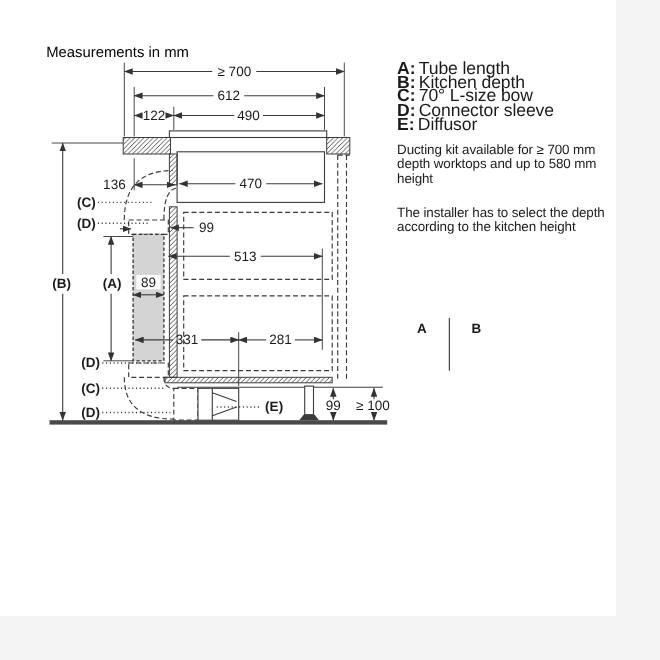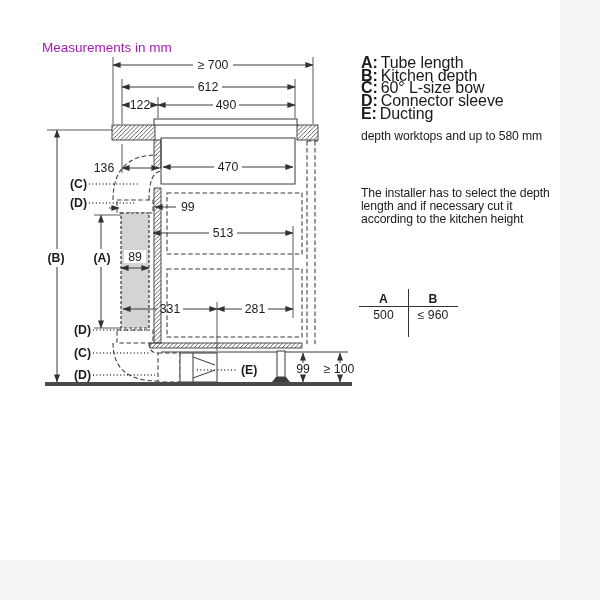--- a/index.html
+++ b/index.html
@@ -2,21 +2,21 @@
 <html><head>
 <meta charset="utf-8">
 <style>
   html,body{margin:0;padding:0;}
   body{
     width:600px;height:600px;background:#f4f4f4;position:relative;
     font-family:"Liberation Sans", sans-serif;color:#1b1b1b;
     -webkit-font-smoothing:antialiased;
   }
   .sheet{position:absolute;left:0;top:0;width:560px;height:560px;background:#ffffff;}
-  .title{position:absolute;left:42px;top:40px;font-size:13.5px;color:#a21caf;white-space:nowrap;}
+  .title{position:absolute;left:42px;top:40px;font-size:13.5px;color:#000000;white-space:nowrap;}
   svg{position:absolute;left:0;top:0;}
   svg text{font-family:"Liberation Sans", sans-serif;font-size:12.3px;fill:#1b1b1b;}
   svg text.bld{font-weight:700;}
   .mid{text-anchor:middle;}
   .end{text-anchor:end;}
   .s{stroke:#3b3b3b;stroke-width:1;fill:none;}
   .sw8{stroke-width:.85;}
   .hx{fill:url(#hx);stroke:#3b3b3b;stroke-width:.9;}
   .wh{fill:#fff;stroke:#3b3b3b;stroke-width:1;}
   .da{stroke:#3b3b3b;stroke-width:1.05;fill:none;stroke-dasharray:4.5 2.6;}
@@ -163,38 +163,35 @@
     <path class="dt" d="M93,375 H155"></path>
     <text class="end bld" x="91" y="379">(D)</text>
     <path class="dt" d="M197,370 H236"></path>
     <text class="bld" x="241" y="374">(E)</text>
   </g>
 </svg>
 
 <div class="legend">
   <div><span class="lk">A:</span><span>Tube length</span></div>
   <div><span class="lk">B:</span><span>Kitchen depth</span></div>
-  <div><span class="lk">C:</span><span>60° L-size bow</span></div>
+  <div><span class="lk">C:</span><span>70° L-size bow</span></div>
   <div><span class="lk">D:</span><span>Connector sleeve</span></div>
-  <div><span class="lk">E:</span><span>Ducting</span></div>
+  <div><span class="lk">E:</span><span>Diffusor</span></div>
 </div>
 
 <div class="note note1">
+  <div>Ducting kit available for ≥ 700 mm</div>
   <div>depth worktops and up to 580 mm</div>
+  <div>height</div>
 </div>
 
 <div class="note note2">
   <div>The installer has to select the depth</div>
-  <div>length and if necessary cut it</div>
   <div>according to the kitchen height</div>
 </div>
 
 <div class="sizetable">
   <div class="coldiv"></div>
   <div class="trow">
     <span style="font-weight:700">A</span>
     <span style="font-weight:700">B</span>
   </div>
-  <div class="trow rbody">
-    <span>500</span>
-    <span>≤ 960</span>
-  </div>
 </div>
 
 </body></html>

